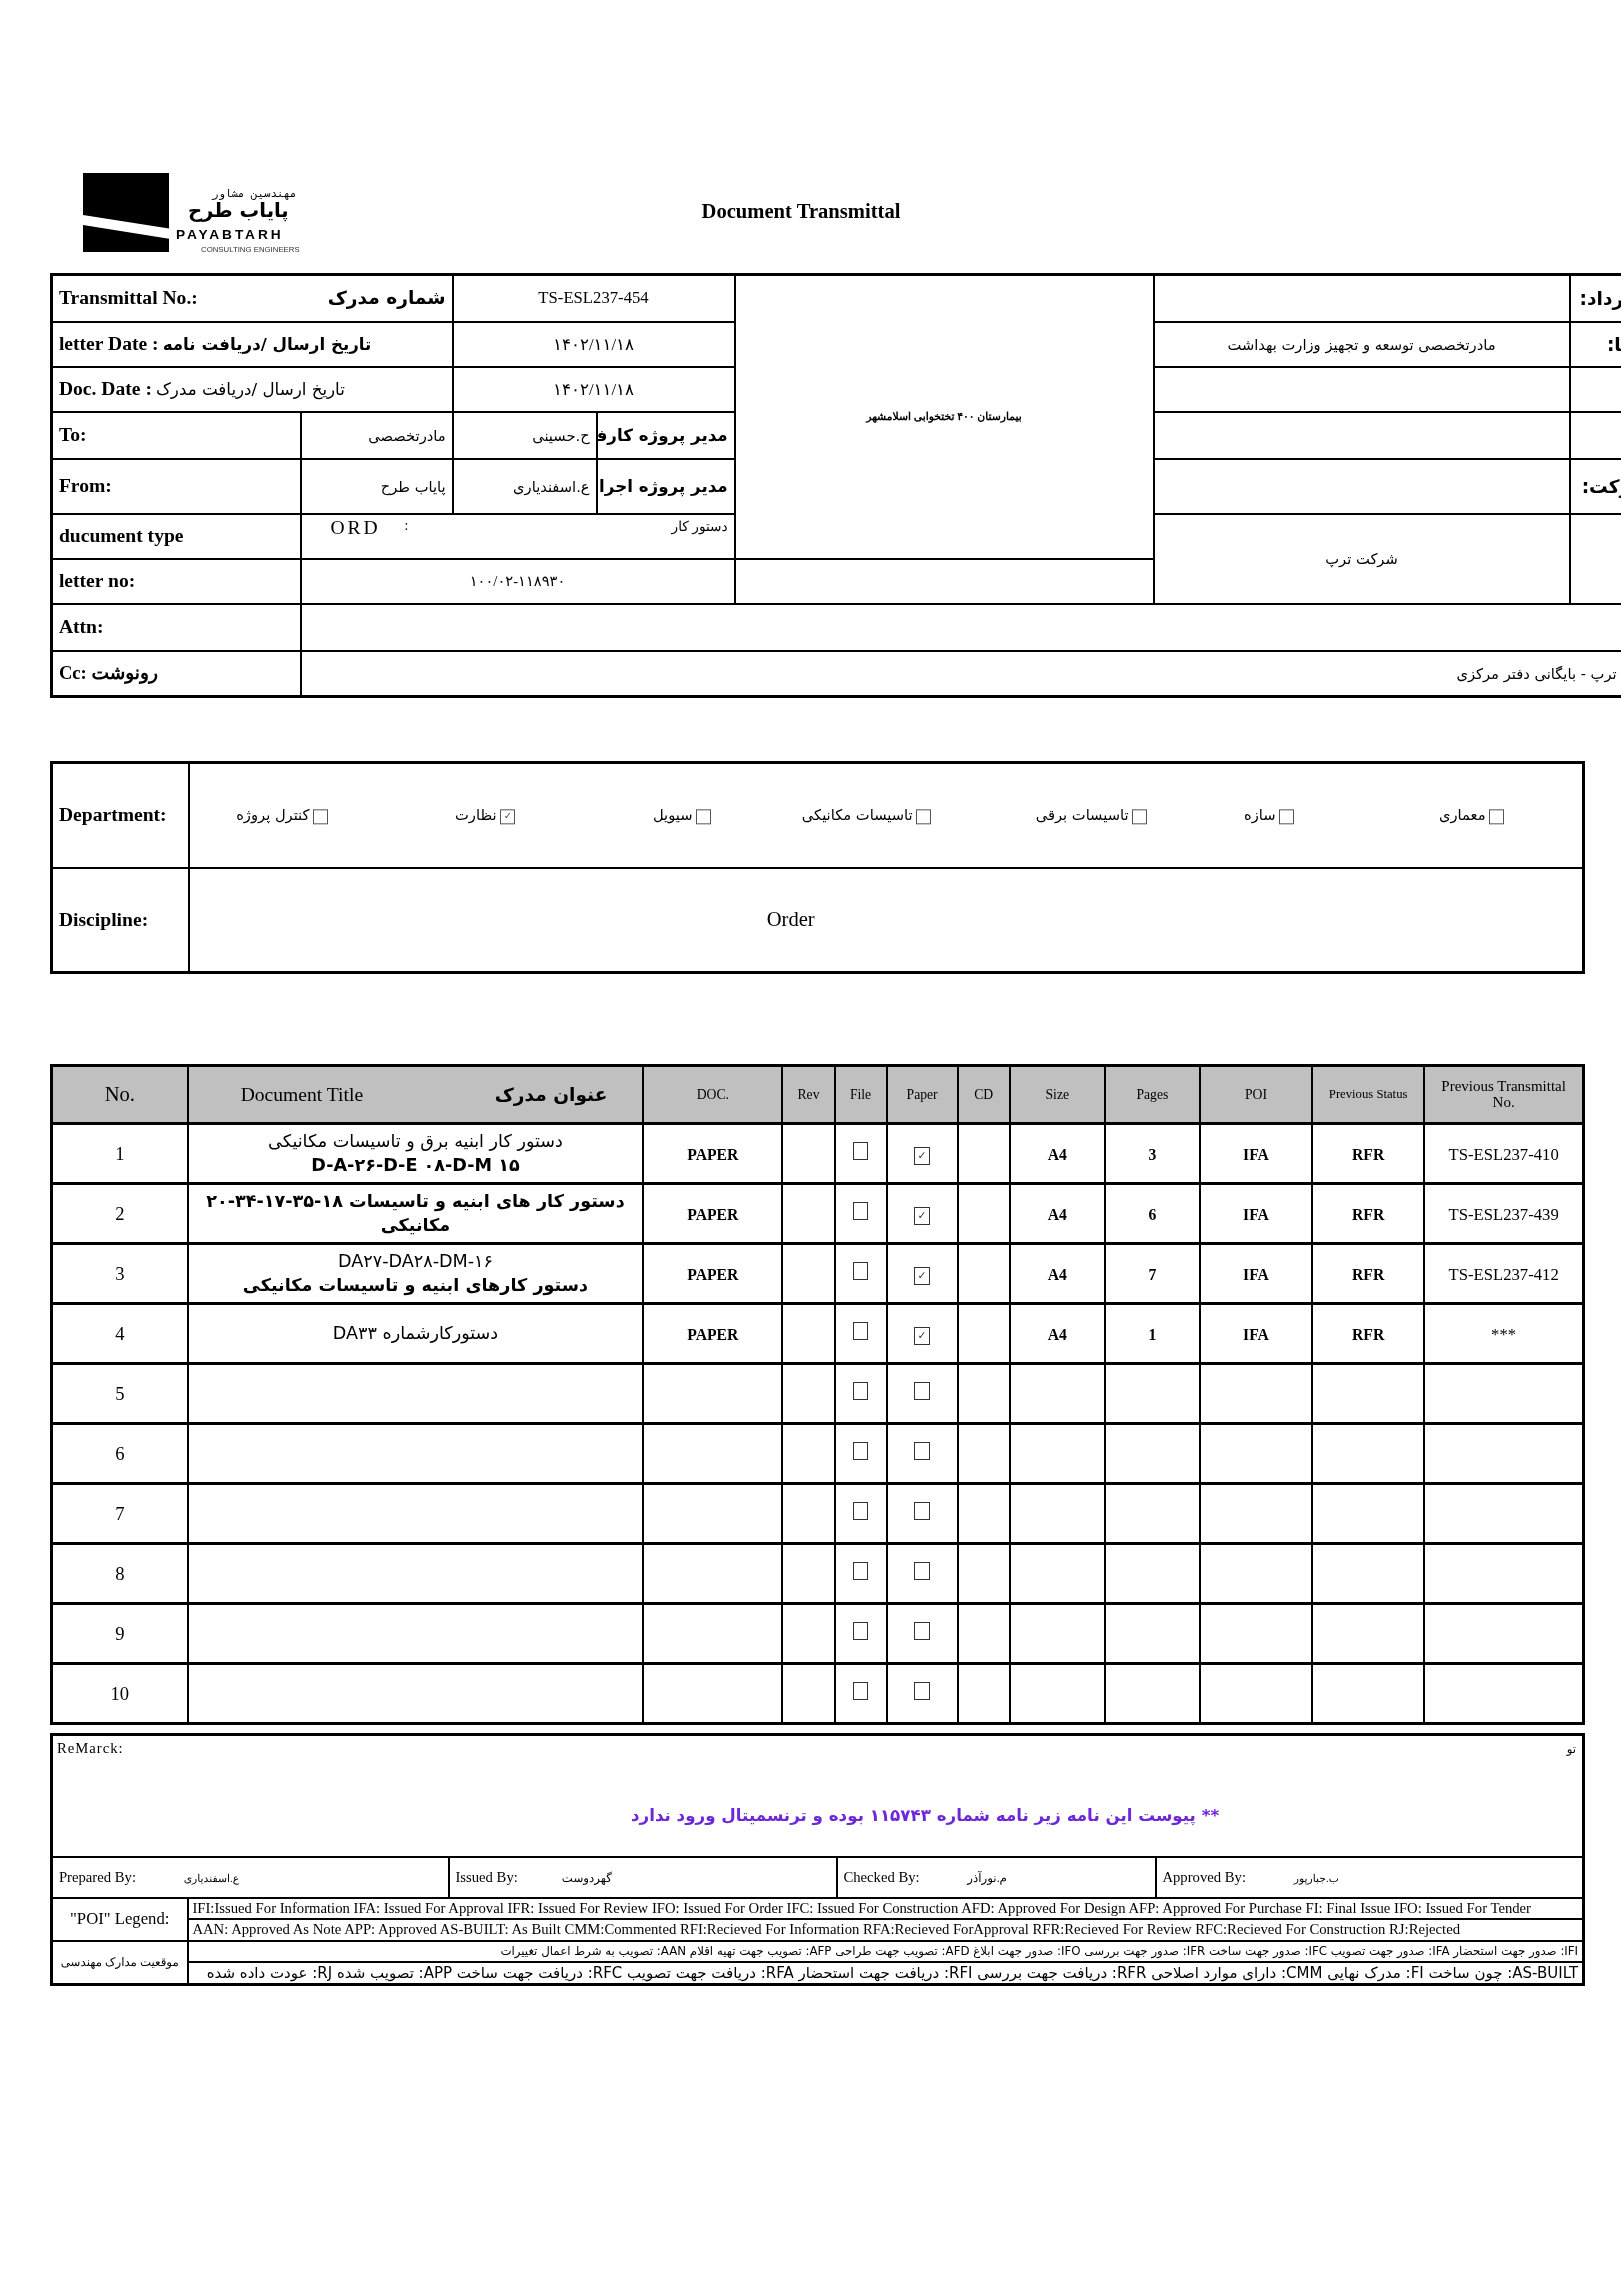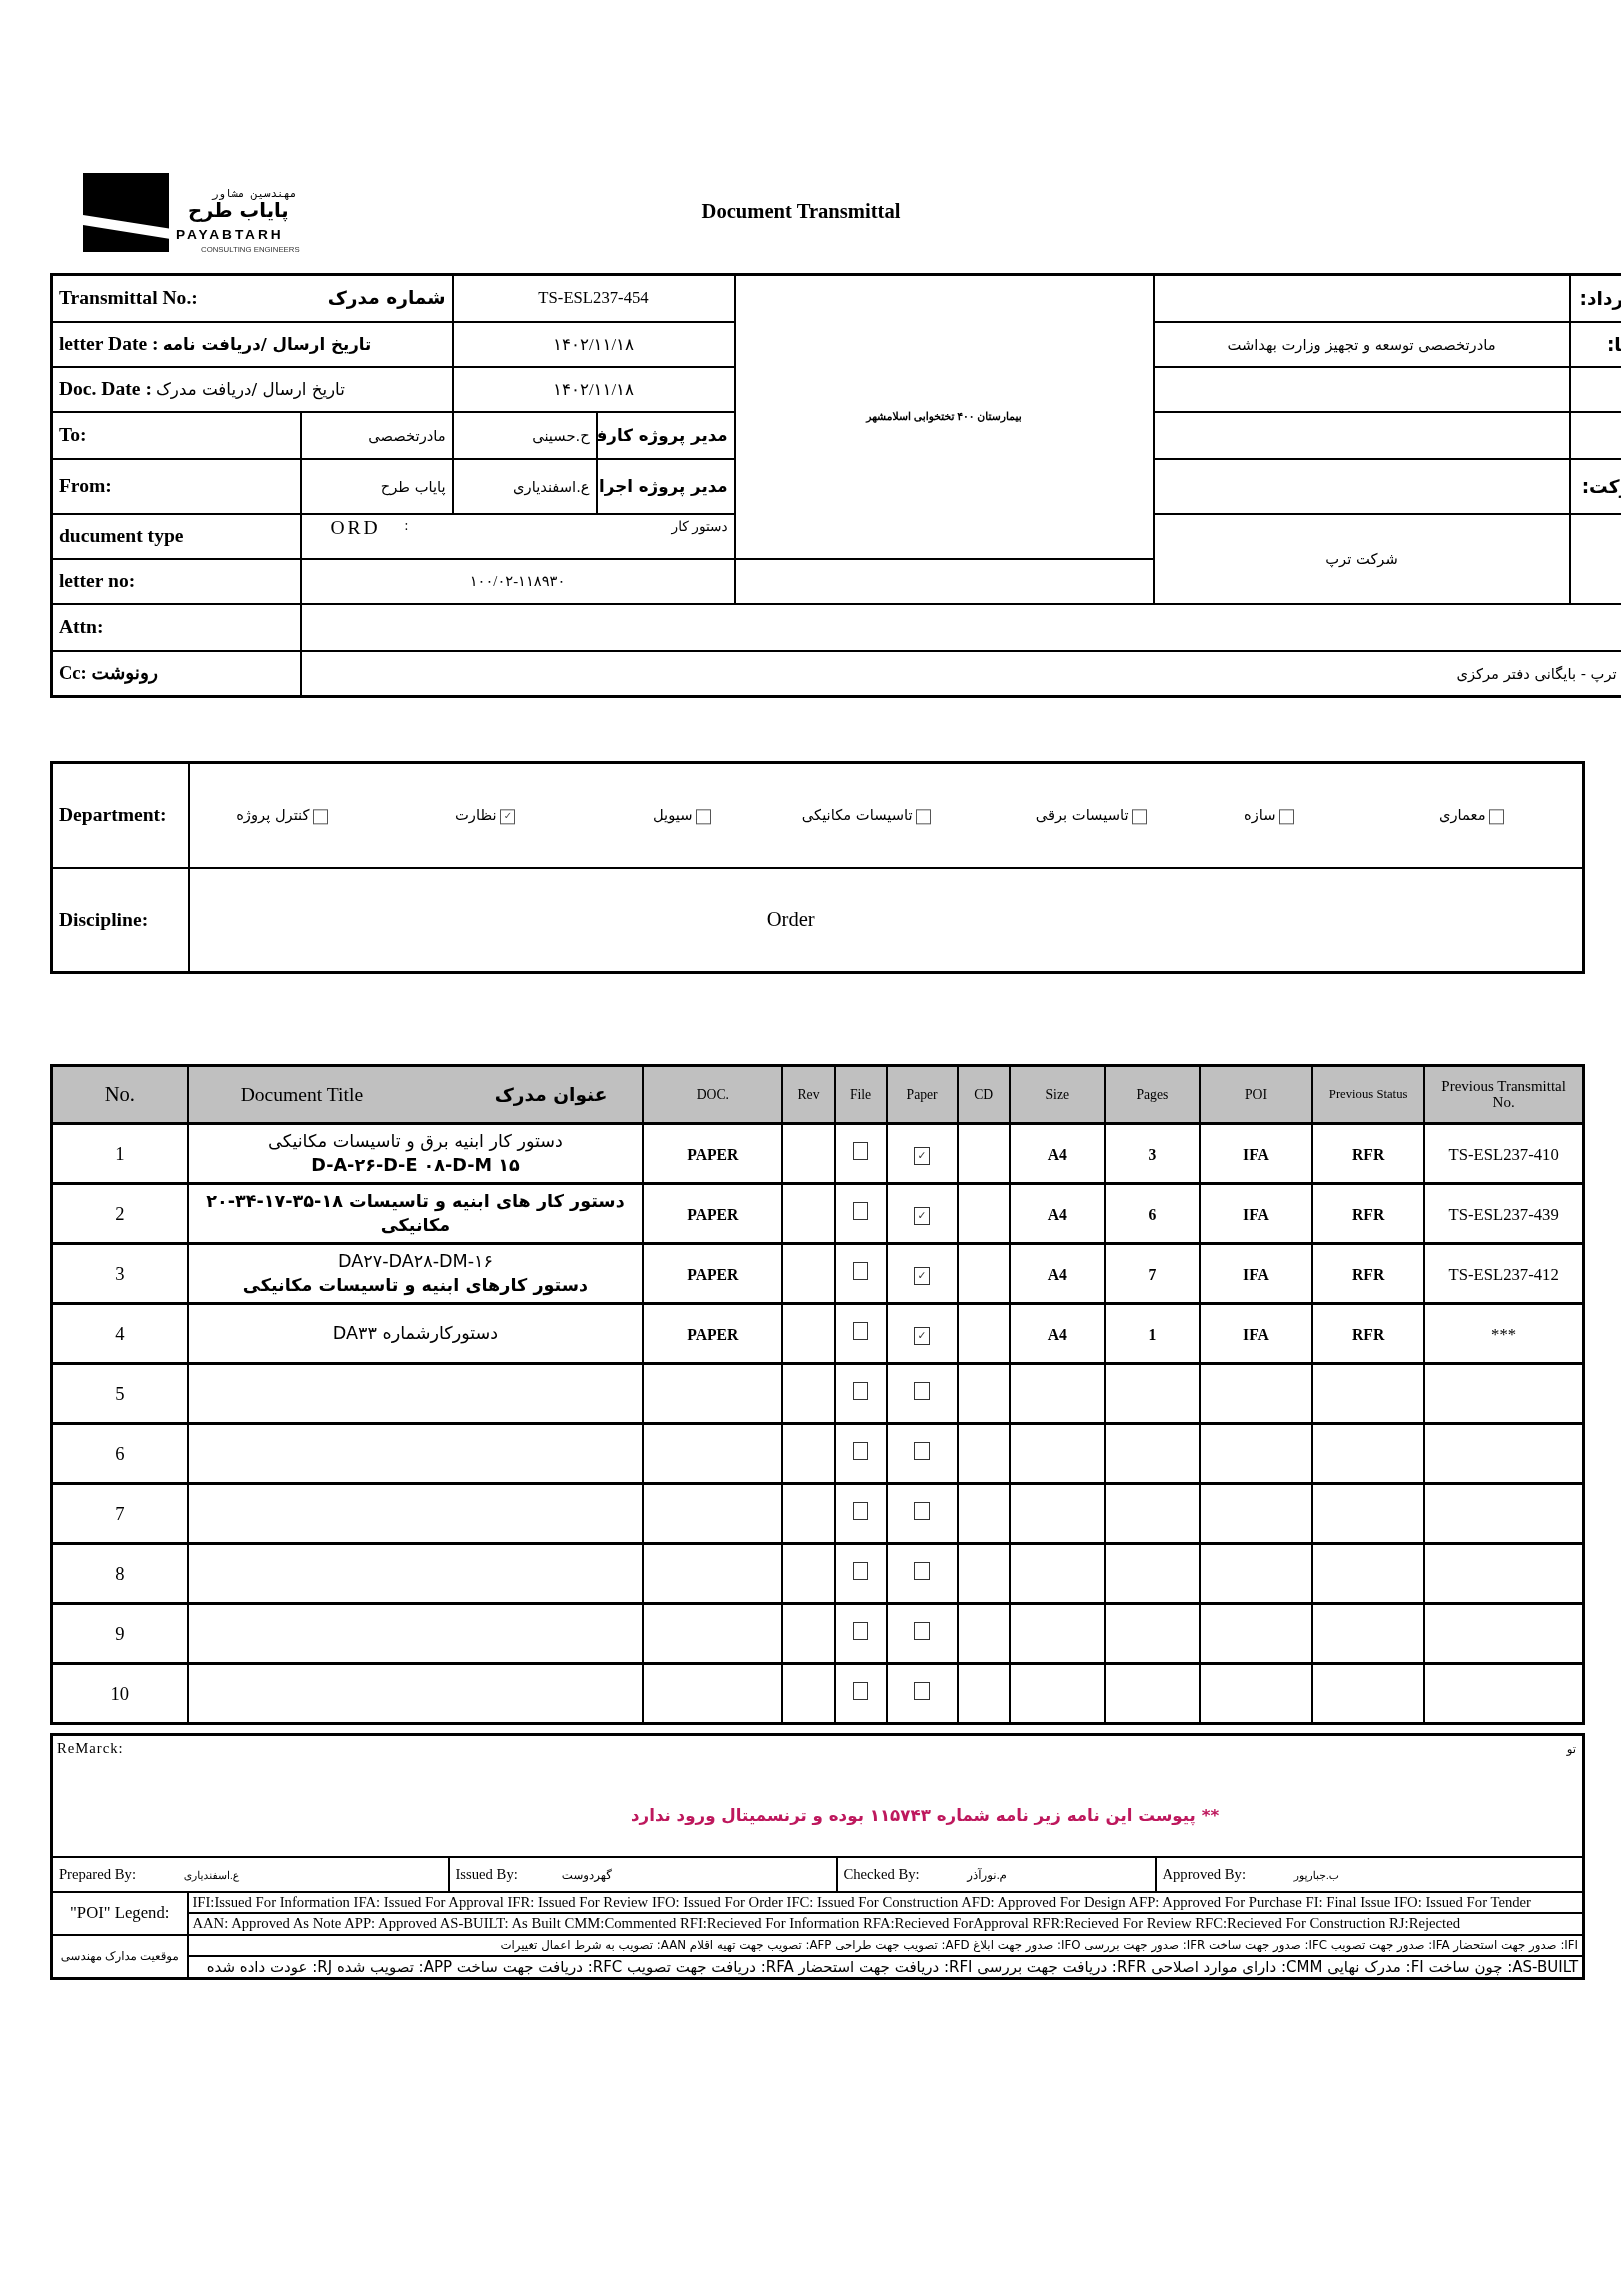--- a/index.html
+++ b/index.html
@@ -364,24 +364,24 @@
       <col style="width:261px">
       <col style="width:388px">
       <col style="width:319px">
       <col>
     </colgroup>
   <tbody>
       <tr style="height:122px">
     <td colspan="5" style="position:relative;border-top:none">
       <span style="position:absolute;left:3.9px;top:3.9px;font-size:14.7px;letter-spacing:1px">ReMarck:</span>
       <span class="small-fa" style="position:absolute;right:5.9px;top:5.9px;font-size:11.8px">تو</span>
-      <span class="red" style="position: absolute; left: 578px; top: 69px; color: #be185d;">** پیوست این نامه زیر نامه شماره ۱۱۵۷۴۳ بوده و ترنسمیتال ورود ندارد</span>
+      <span class="red" style="position: absolute; left: 578px; top: 69px; color: #6d28d9;">** پیوست این نامه زیر نامه شماره ۱۱۵۷۴۳ بوده و ترنسمیتال ورود ندارد</span>
     </td>
   </tr>
-  <tr style="height:35px">
+  <tr style="height:41px">
     <td colspan="2"><span>Prepared By:</span> <span class="small-fa" style="font-size:10.8px">ع.اسفندیاری</span></td>
     <td><span>Issued By:</span><span class="small-fa" style="font-size:11.8px">گهردوست</span></td>
     <td><span>Checked By:</span> <span class="small-fa" style="font-size:11.8px">م.نورآذر</span></td>
     <td><span>Approved By:</span> <span class="small-fa" style="font-size:10.8px">ب.جبارپور</span></td>
   </tr>
   <tr class="legend">
     <td rowspan="2" style="text-align:center;font-size:16.7px">"POI" Legend:</td>
     <td colspan="4">IFI:Issued For Information  IFA: Issued For Approval  IFR: Issued For Review  IFO: Issued For Order  IFC: Issued For Construction AFD: Approved For Design AFP: Approved For Purchase  FI: Final Issue  IFO: Issued For Tender</td>
   </tr>
   <tr class="legend">

